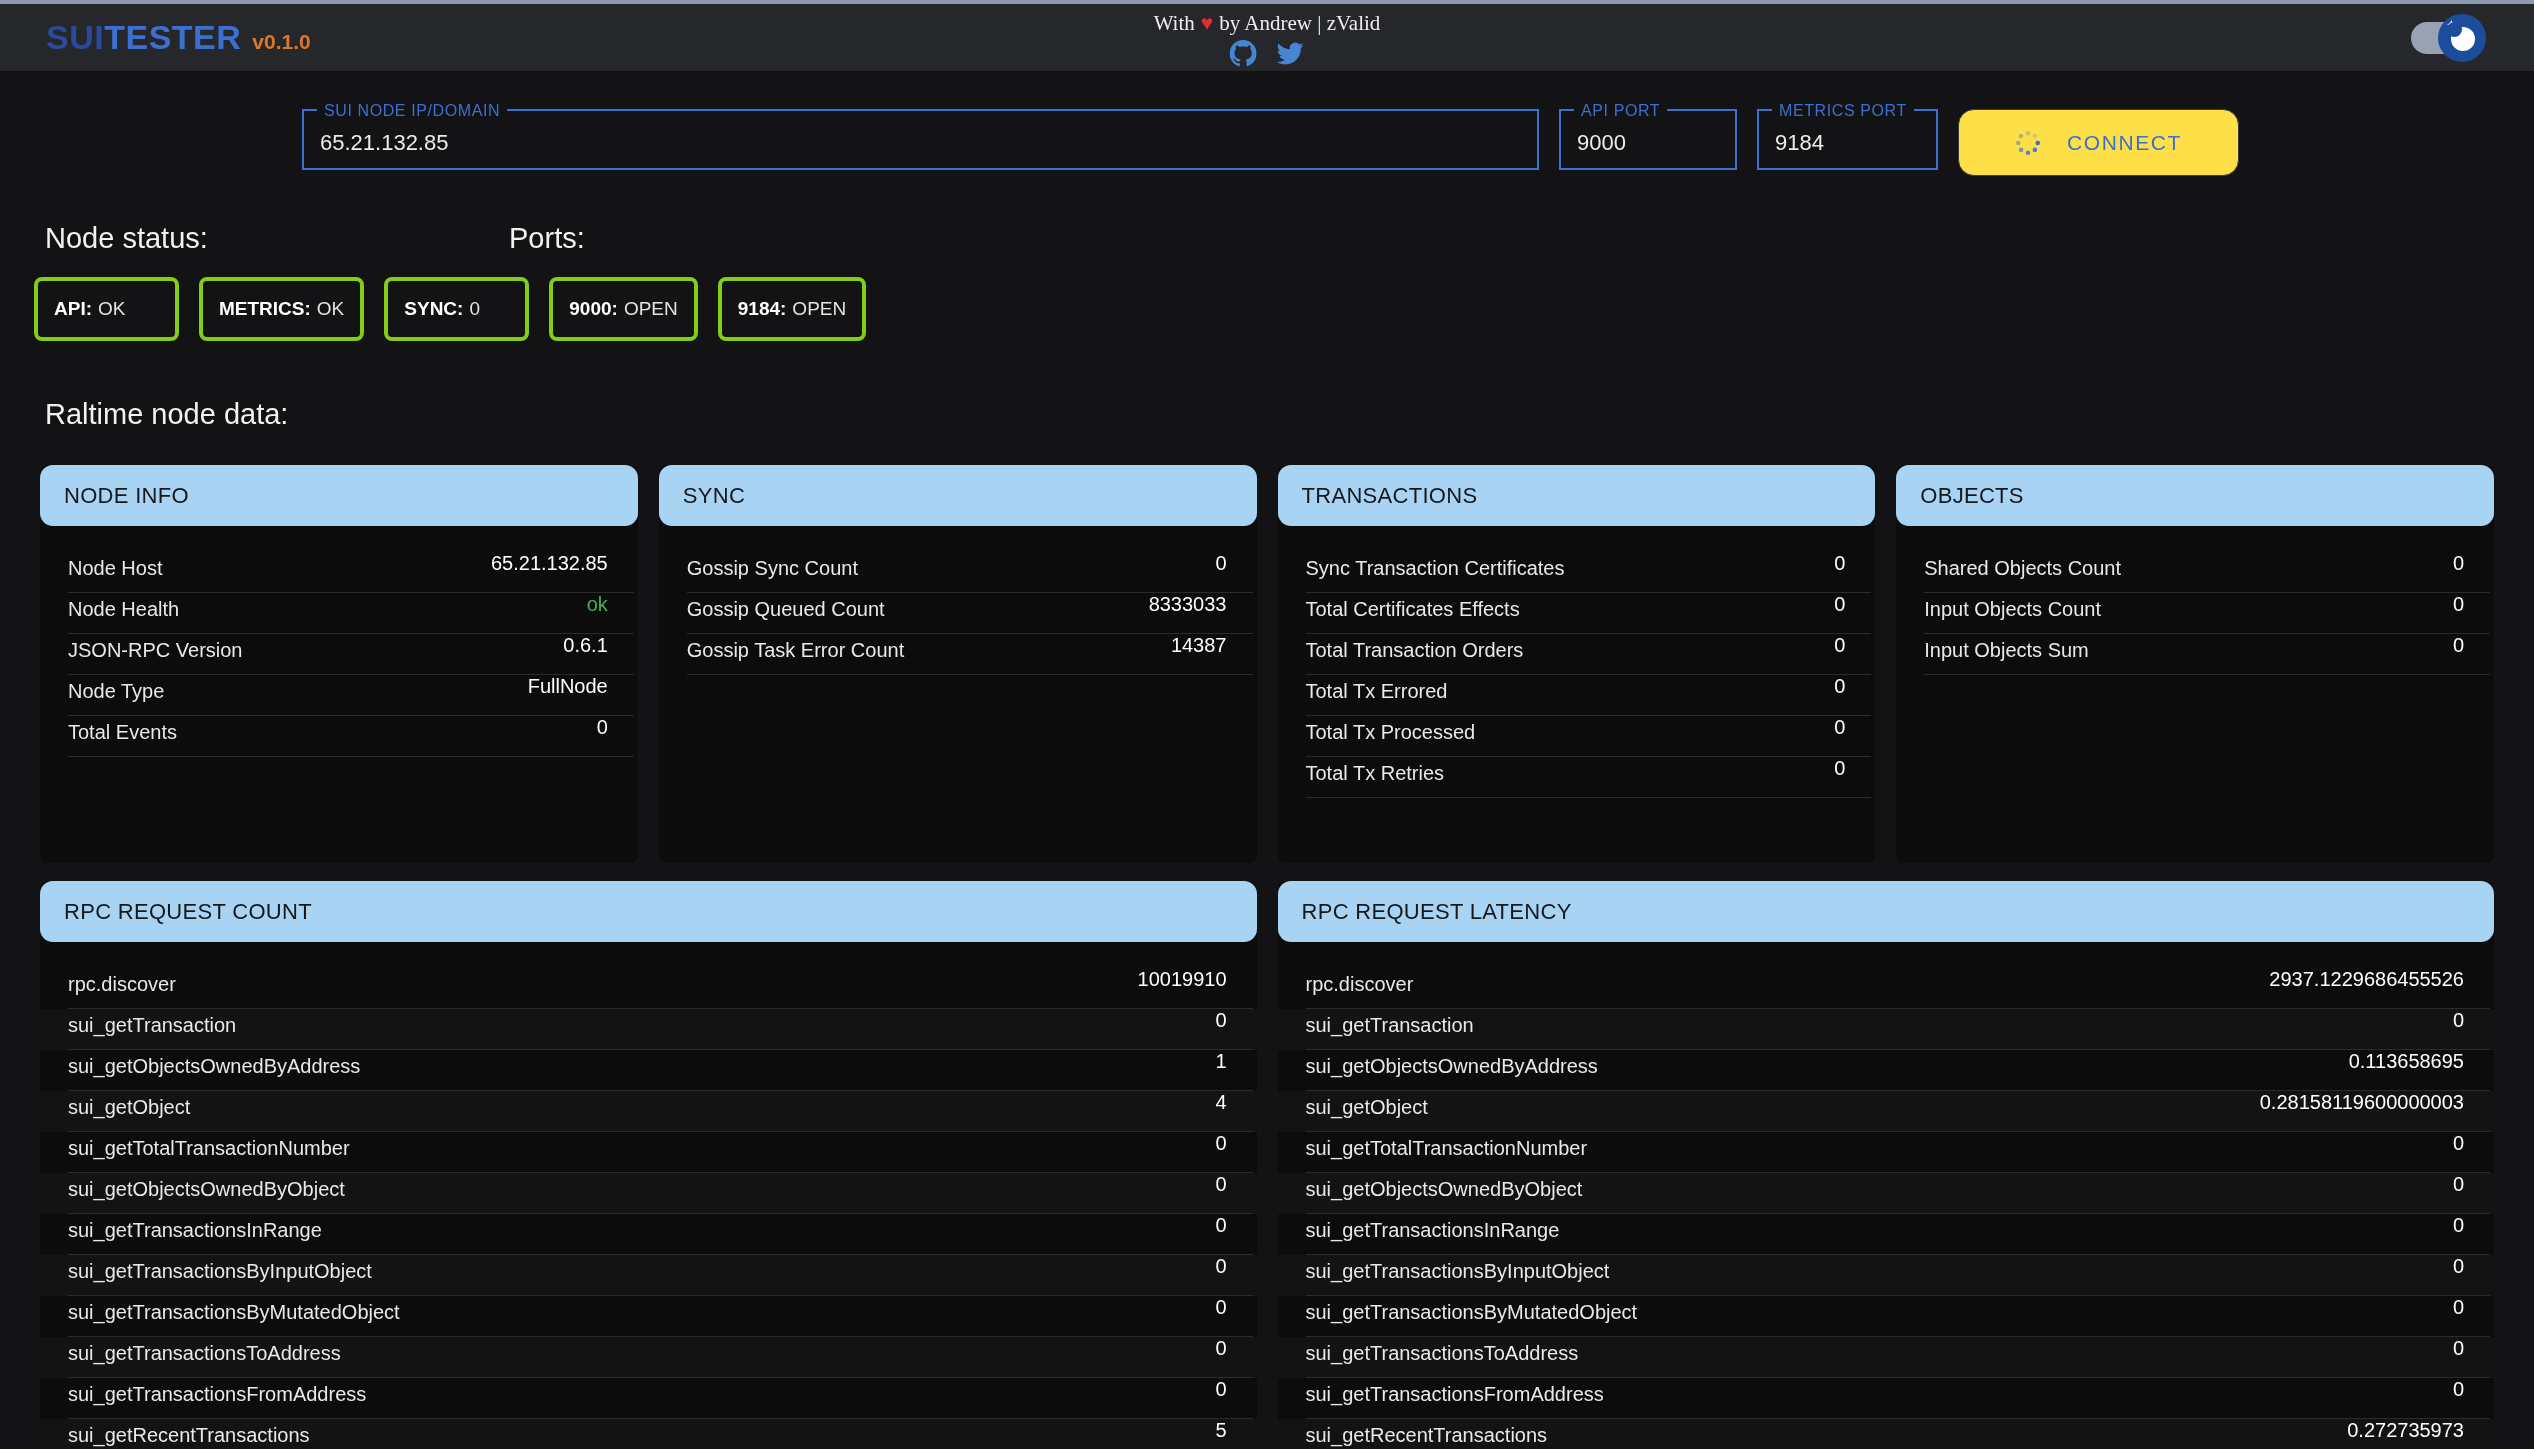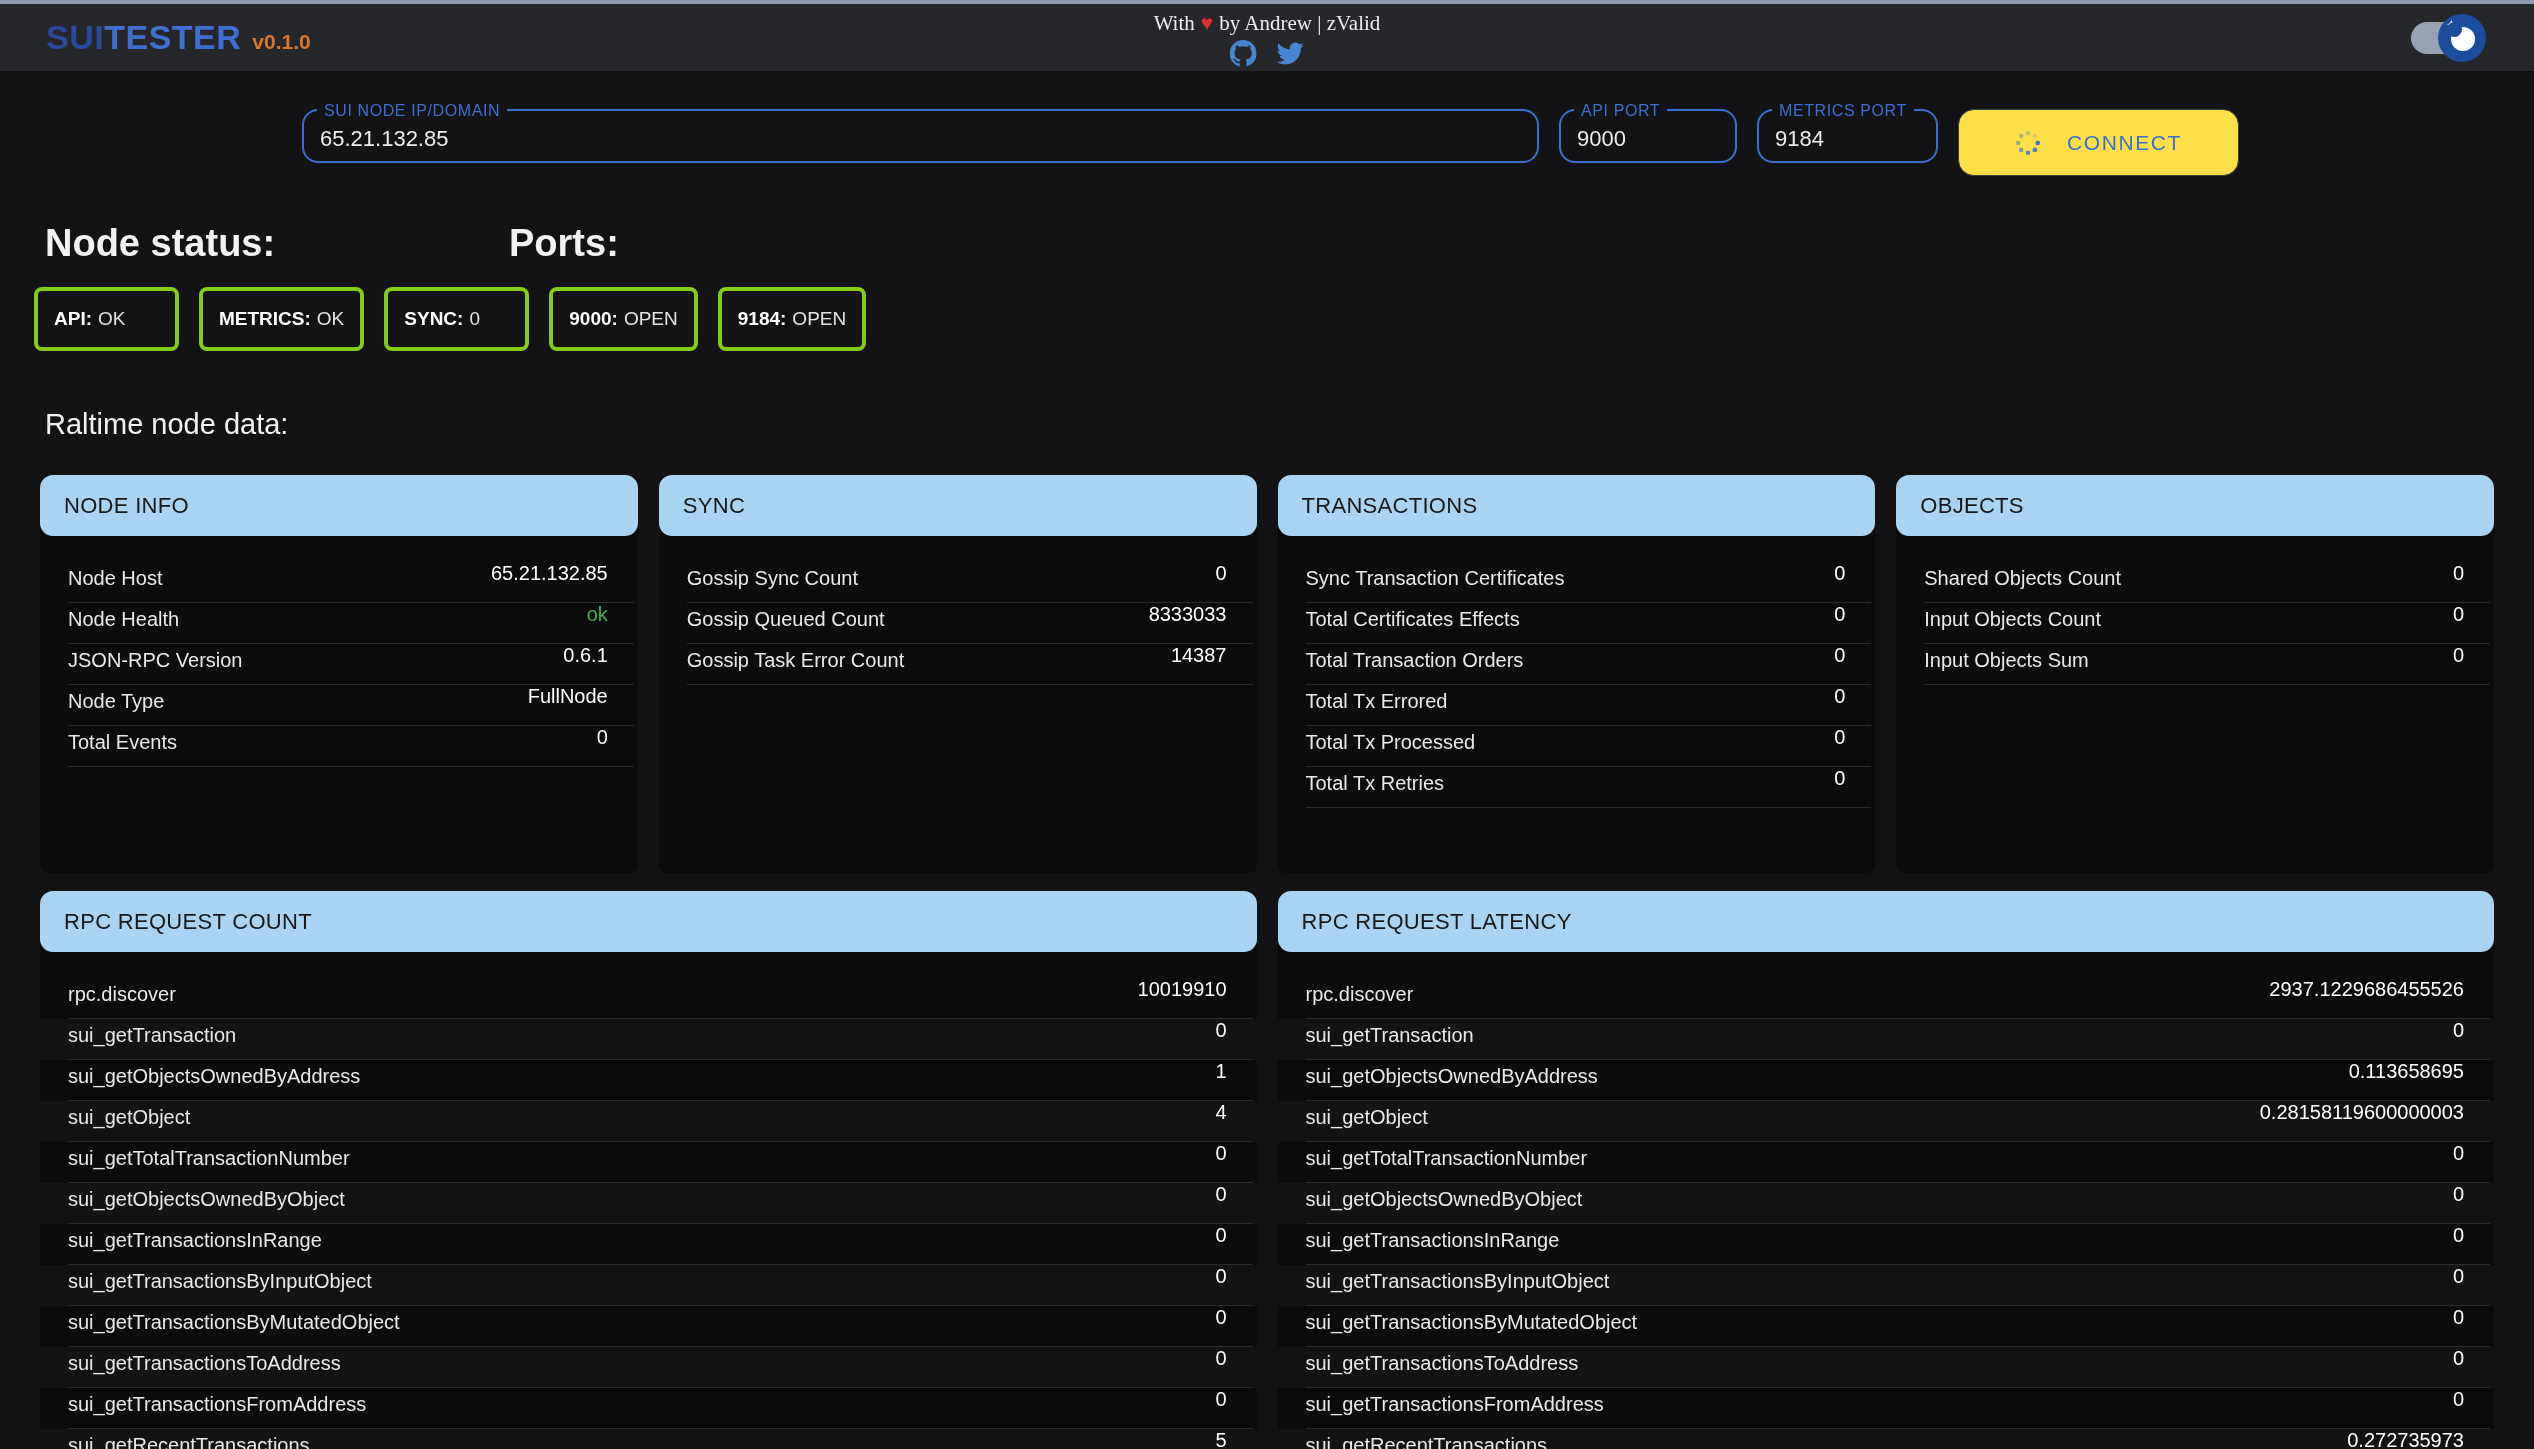--- a/index.html
+++ b/index.html
@@ -54,22 +54,22 @@
   .sparkle {
     position:absolute; left:8px; top:3px; font-size:13px; color:#ffffff;
   }
 
   
   .form-row {
     display:flex; gap:20px; align-items:stretch;
     margin:38px 295px 0 302px;
   }
   .field {
-    position:relative; border:2px solid #3d6fd0; border-radius:16px;
-    height:54px; background:transparent;
+    position:relative; border:2px solid #3d6fd0; border-radius:0;
+    height:61px; background:transparent;
   }
   .field-node { flex:1; }
   .field-api { width:178px; }
   .field-metrics { width:181px; }
   .field-label {
     position:absolute; top:-9px; left:13px;
     background:#131315; padding:0 7px;
     color:#3d6fd0; font-size:16px; letter-spacing:0.6px; white-space:nowrap;
   }
   .field-input {
@@ -83,21 +83,21 @@
     color:#3d6fd0; font-size:21px; letter-spacing:1.6px;
     font-family:"Liberation Sans", sans-serif;
     display:flex; align-items:center; justify-content:center; gap:26px;
     cursor:pointer;
   }
   .spinner { width:26px; height:26px; }
   .spinner circle { fill:#3d6fd0; }
 
   
   .status-headings { display:flex; margin:46px 0 0 45px; }
-  .status-headings h2 { font-size:38px; font-weight:700; color:#f2f2f2; }
+  .status-headings h2 { font-size:29px; font-weight:400; color:#f2f2f2; }
   .status-headings h2:first-child { width:464px; }
 
   .chips { display:flex; gap:20px; margin:22px 0 0 34px; }
   .chip {
     min-width:145px; height:64px;
     border:4px solid #84cc16; border-radius:8px;
     padding:11px 16px; font-size:19px; display:flex; align-items:center;
   }
   .chip-label { font-weight:700; color:#ffffff; margin-right:6px; white-space:nowrap; }
   .chip-value { color:#e3e3e3; white-space:nowrap; }

